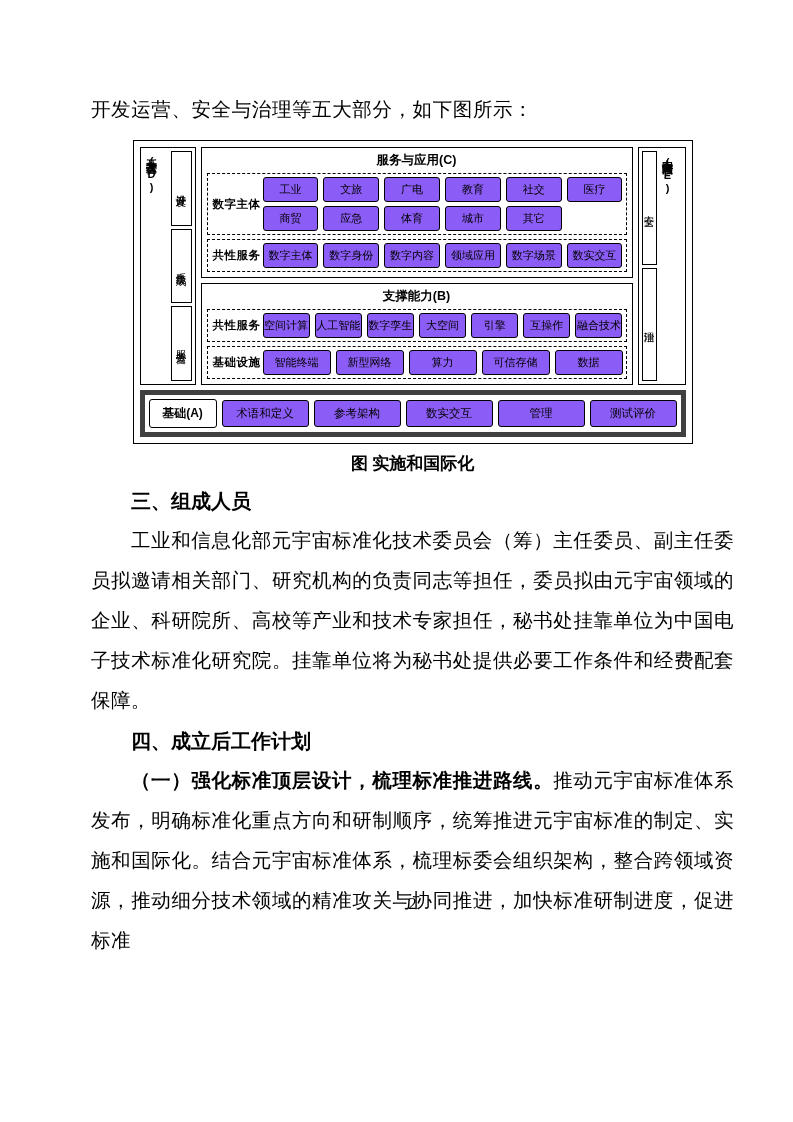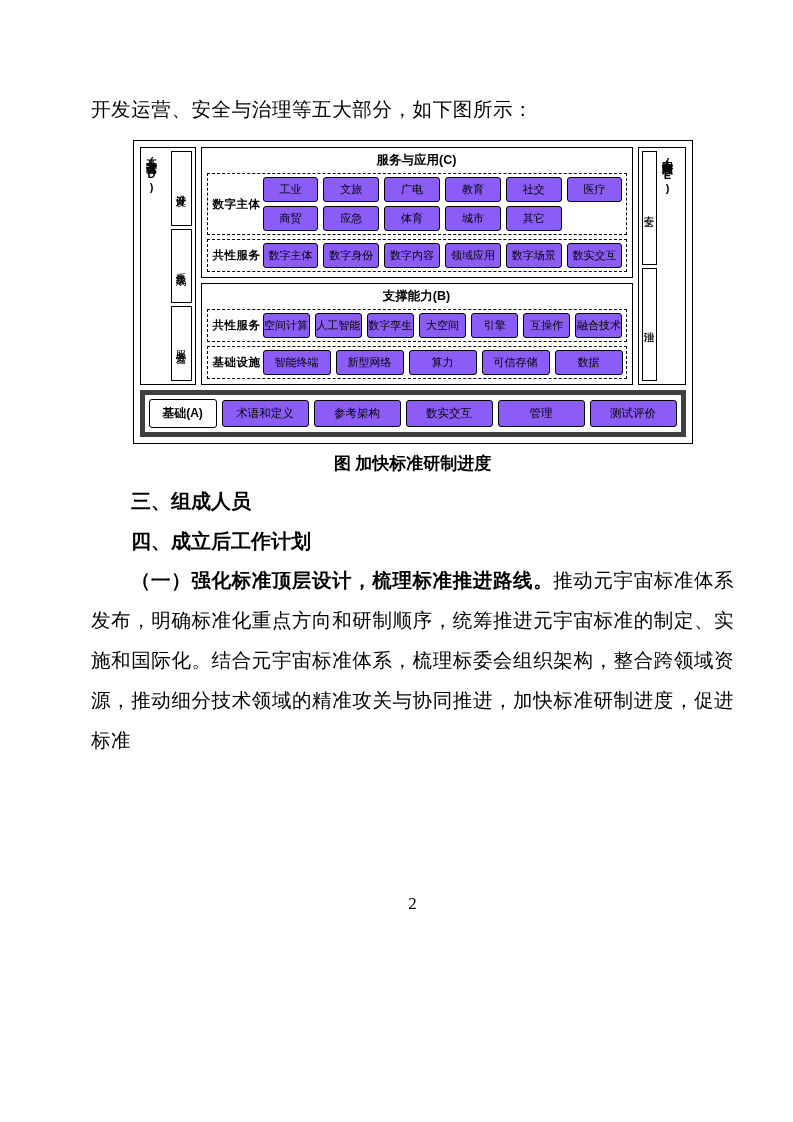--- a/index.html
+++ b/index.html
@@ -359,24 +359,25 @@
           <div class="chip">参考架构</div>
           <div class="chip">数实交互</div>
           <div class="chip">管理</div>
           <div class="chip">测试评价</div>
         </div>
       </div>
 
     </div>
   </div>
 
-  <div class="figure-caption">图  加快标准研制进度</div>
+  <div class="figure-caption">图  实施和国际化</div>
 
   <h2 class="heading">三、组成人员</h2>
 
+  <p class="body-para">工业和信息化部元宇宙标准化技术委员会（筹）主任委员、副主任委员拟邀请相关部门、研究机构的负责同志等担任，委员拟由元宇宙领域的企业、科研院所、高校等产业和技术专家担任，秘书处挂靠单位为中国电子技术标准化研究院。挂靠单位将为秘书处提供必要工作条件和经费配套保障。</p>
 
   <h2 class="heading">四、成立后工作计划</h2>
 
   <p class="body-para"><b>（一）强化标准顶层设计，梳理标准推进路线。</b><span>推动元宇宙标准体系发布，明确标准化重点方向和研制顺序，统筹推进元宇宙标准的制定、实施和国际化。结合元宇宙标准体系，梳理标委会组织架构，整合跨领域资源，推动细分技术领域的精准攻关与协同推进，加快标准研制进度，促进标准</span></p>
 
   <div class="page-number">2</div>
 
 </div>
 
 </body></html>

